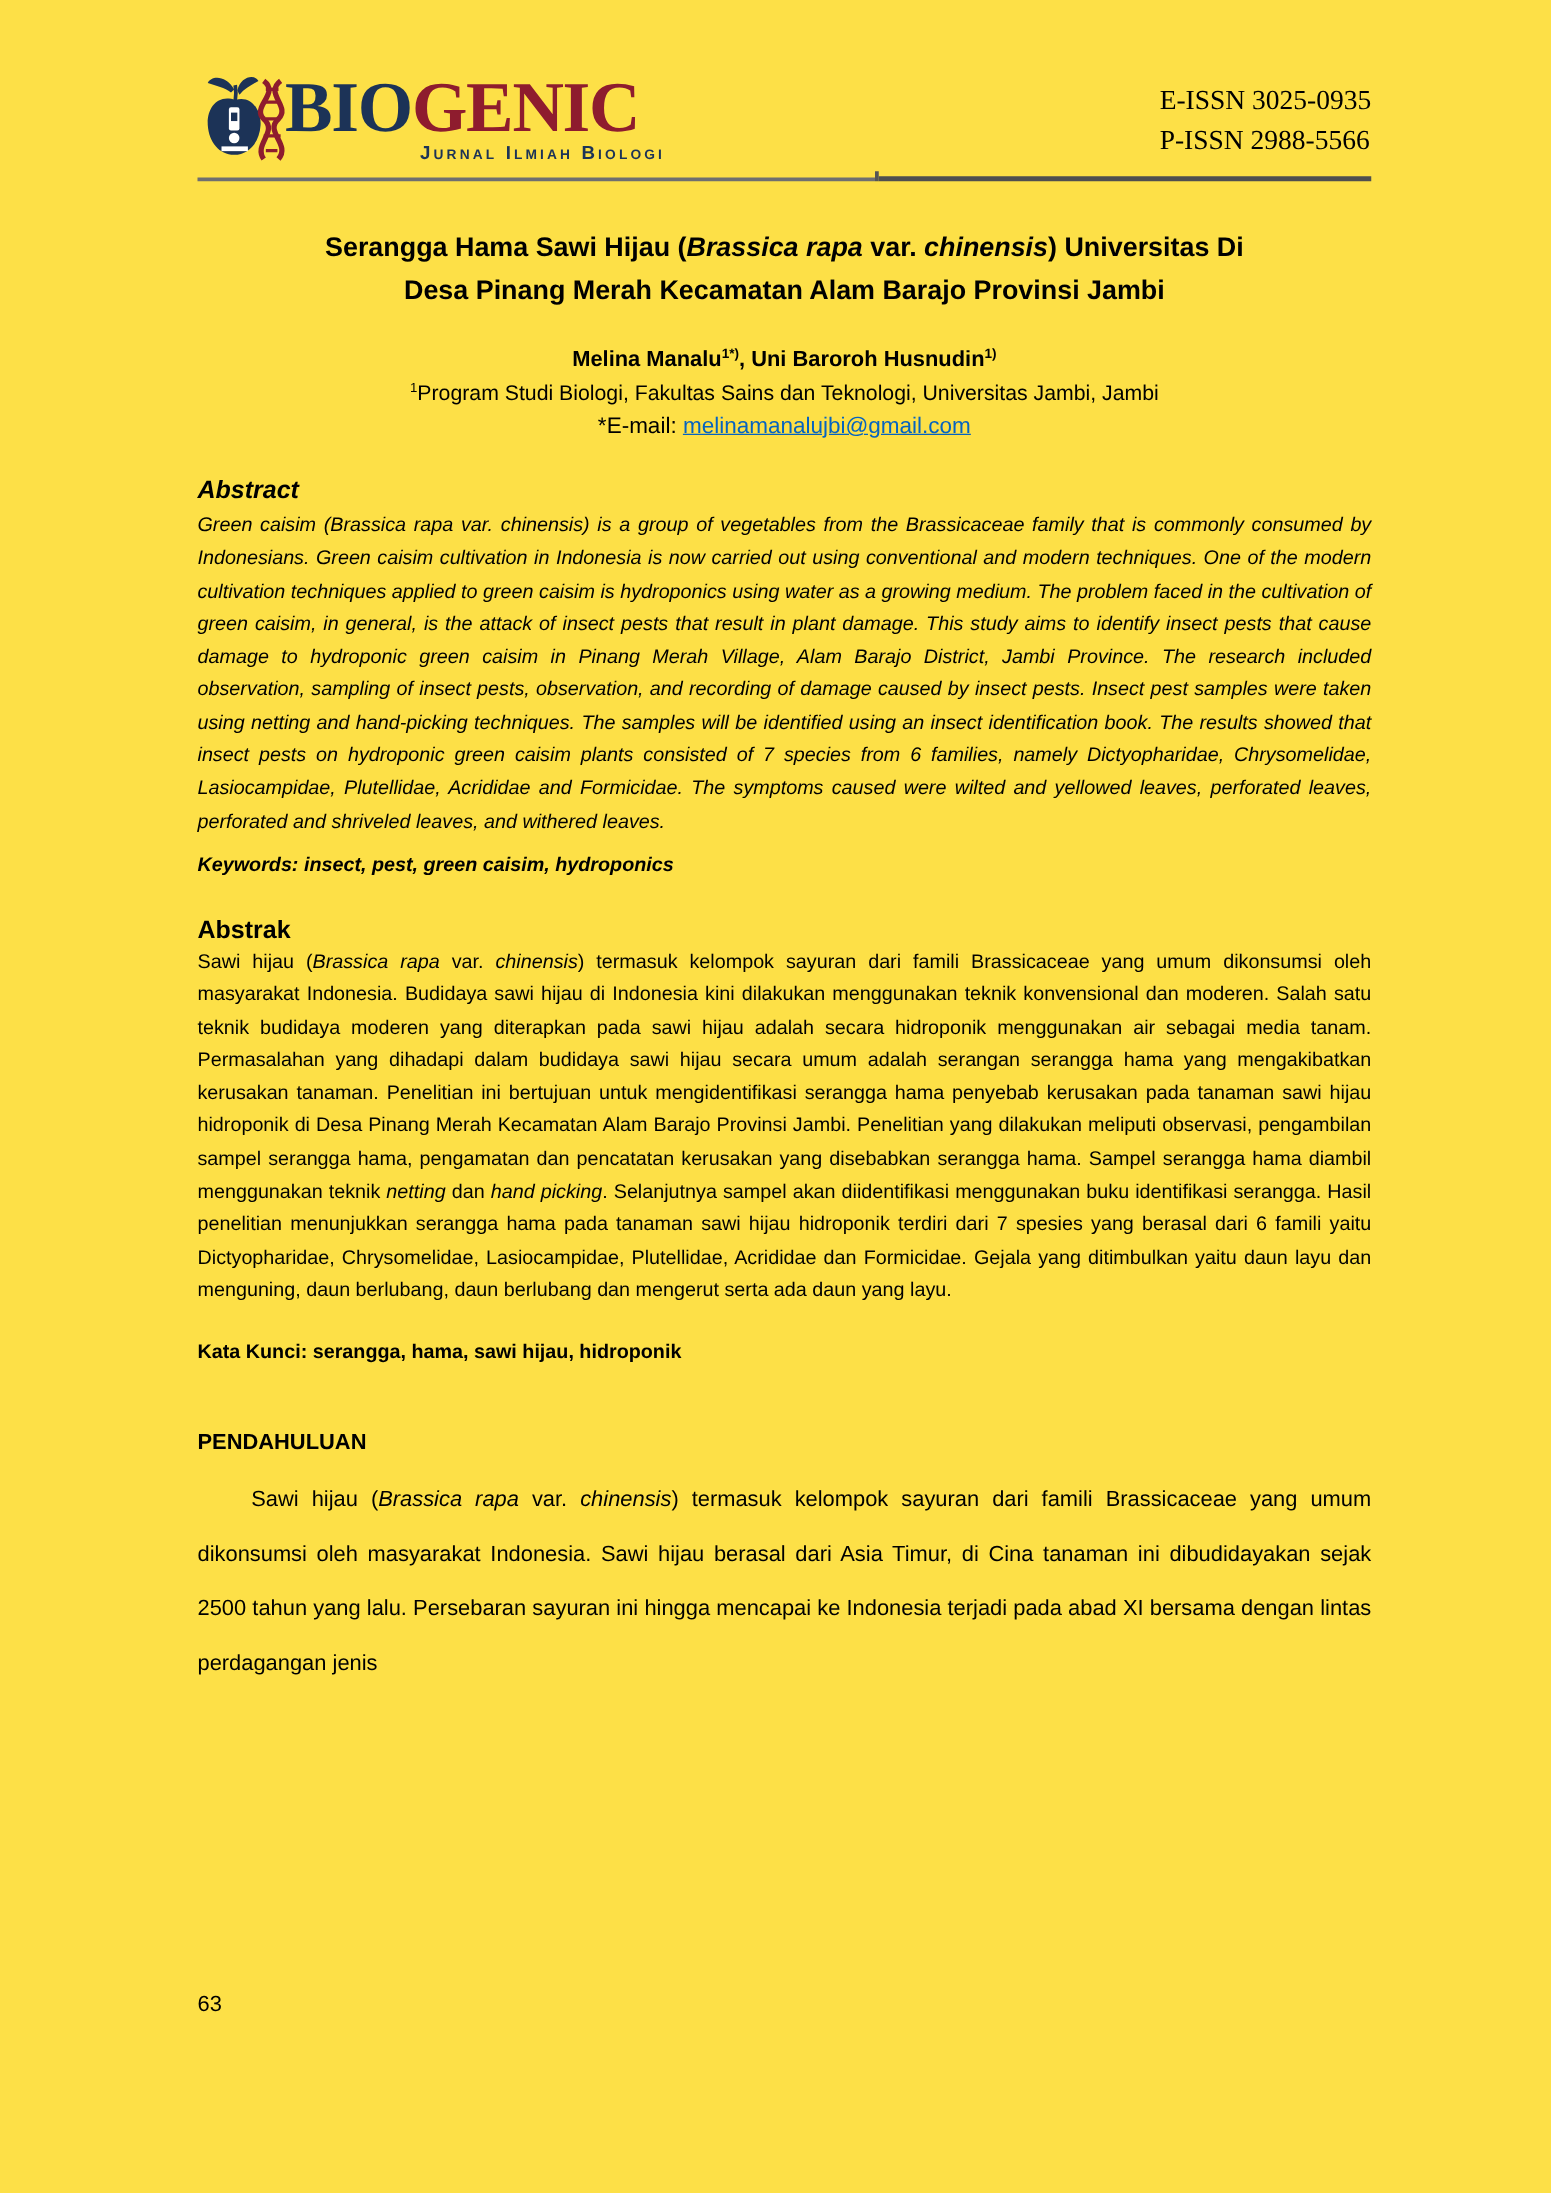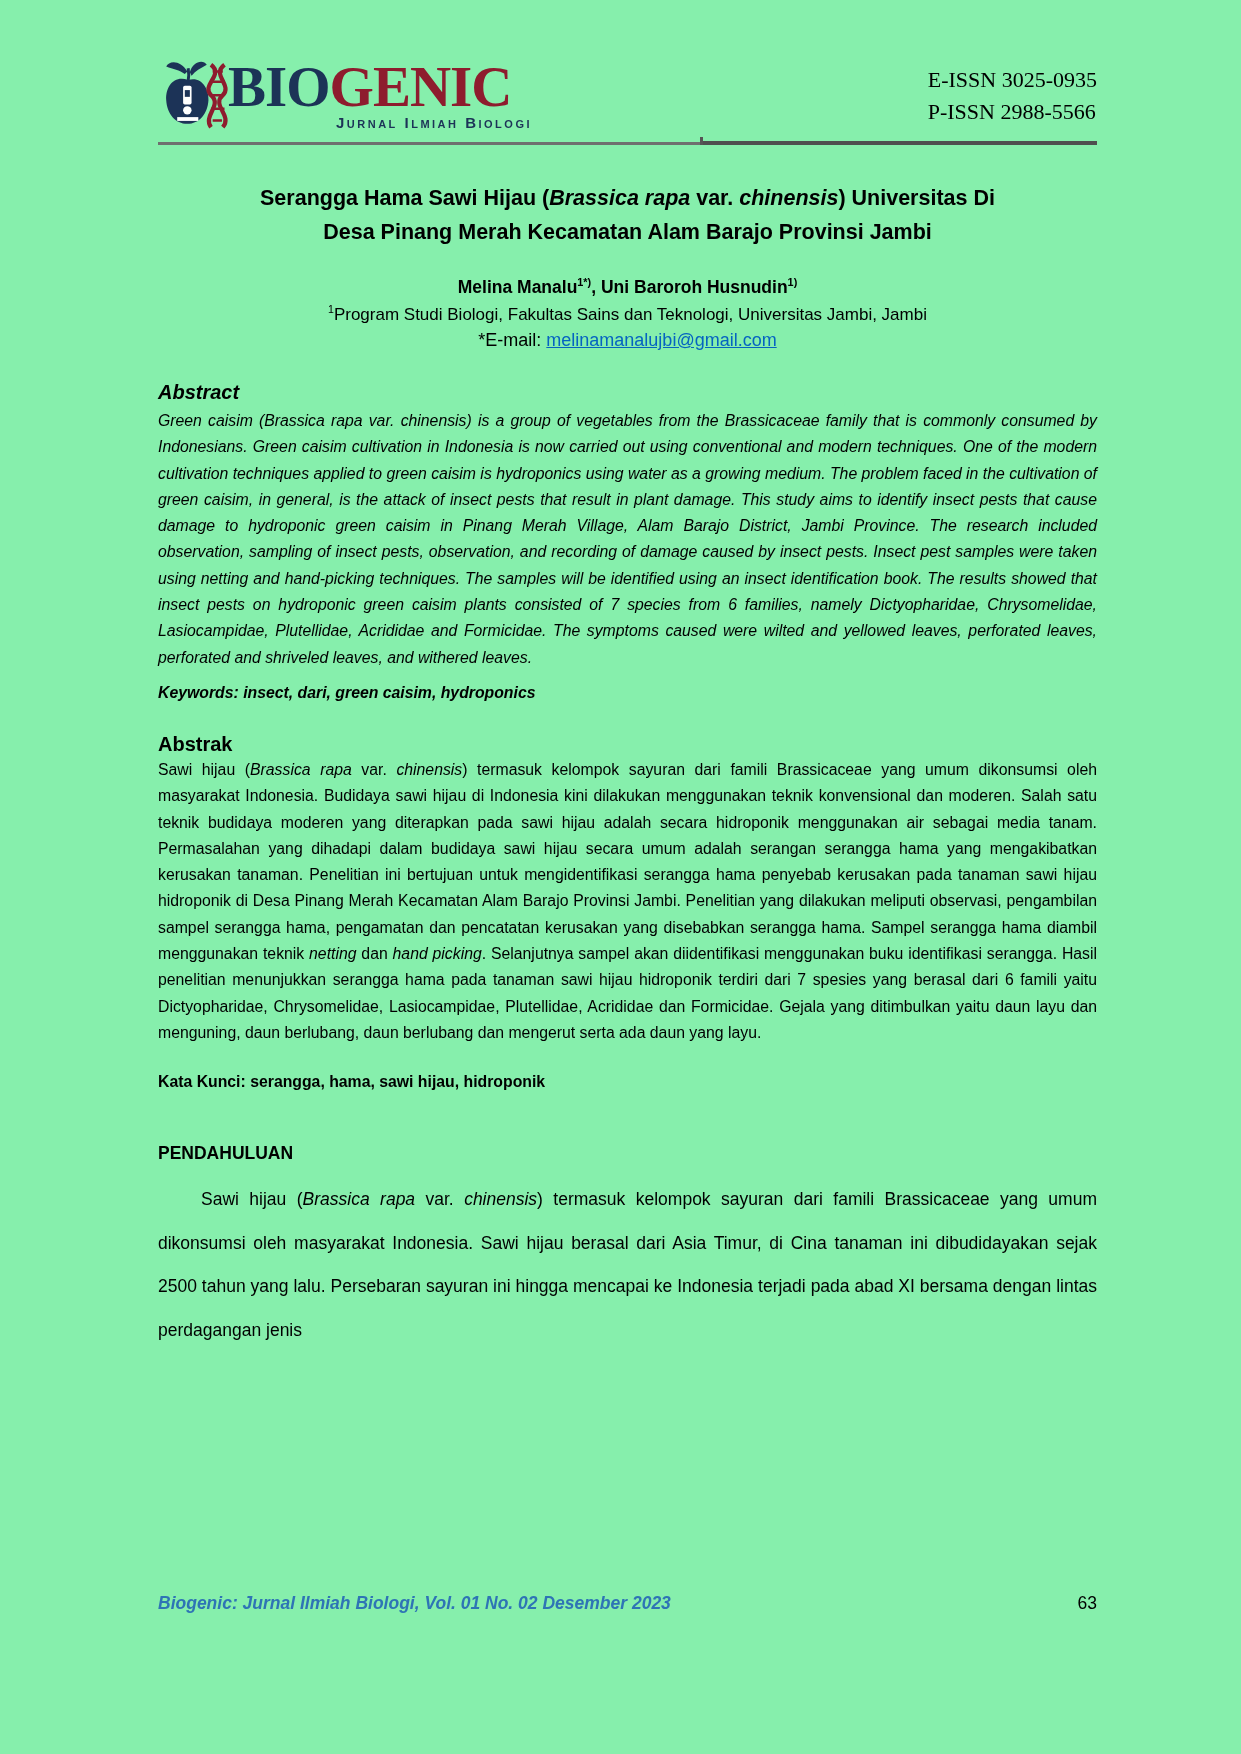--- a/index.html
+++ b/index.html
@@ -1,18 +1,18 @@
 <!DOCTYPE html>
 <html><head>
 <meta charset="utf-8">
 <style>
   * { margin:0; padding:0; box-sizing:border-box; }
   html,body { background:#ffffff; }
   .page {
-    position:relative; width:1241px; height:1754px; background:#86efac;
+    position:relative; width:1241px; height:1754px; background:#fde047;
     font-family:"Liberation Sans", sans-serif; color:#000; overflow:hidden;
   }
   .content { position:absolute; left:158px; top:57px; width:939px; }
 
   
   .header { display:flex; justify-content:space-between; align-items:center; height:78px; }
   .logo { display:flex; align-items:flex-start; }
   .logo-icon { width:84px; height:76px; margin-right:-14px; }
   .logo-textcol { display:flex; flex-direction:column; }
   .wordmark { font-family:"Liberation Serif", serif; font-weight:bold; font-size:57px; line-height:58px; letter-spacing:-1px; white-space:nowrap; }
@@ -97,28 +97,27 @@
       <div><span>Serangga Hama Sawi Hijau (</span><span class="it">Brassica rapa</span><span> var. </span><span class="it">chinensis</span><span>) Universitas Di</span></div>
       <div>Desa Pinang Merah Kecamatan Alam Barajo Provinsi Jambi</div>
     </div>
 
     <div class="authors"><span>Melina Manalu</span><sup>1*)</sup><span>, </span><span>Uni Baroroh Husnudin</span><sup>1)</sup></div>
     <div class="affil"><sup>1</sup><span>Program Studi Biologi, Fakultas Sains dan Teknologi, Universitas Jambi, Jambi</span></div>
     <div class="email-line"><span>*E-mail: </span><span class="email-link">melinamanalujbi@gmail.com</span></div>
 
     <div class="sec-head it">Abstract</div>
     <p class="body-text abstract-en">Green caisim (Brassica rapa var. chinensis) is a group of vegetables from the Brassicaceae family that is commonly consumed by Indonesians. Green caisim cultivation in Indonesia is now carried out using conventional and modern techniques. One of the modern cultivation techniques applied to green caisim is hydroponics using water as a growing medium. The problem faced in the cultivation of green caisim, in general, is the attack of insect pests that result in plant damage. This study aims to identify insect pests that cause damage to hydroponic green caisim in Pinang Merah Village, Alam Barajo District, Jambi Province. The research included observation, sampling of insect pests, observation, and recording of damage caused by insect pests. Insect pest samples were taken using netting and hand-picking techniques. The samples will be identified using an insect identification book. The results showed that insect pests on hydroponic green caisim plants consisted of 7 species from 6 families, namely Dictyopharidae, Chrysomelidae, Lasiocampidae, Plutellidae, Acrididae and Formicidae. The symptoms caused were wilted and yellowed leaves, perforated leaves, perforated and shriveled leaves, and withered leaves.</p>
-    <div class="kw kw-en">Keywords: insect, dari, green caisim, hydroponics</div>
+    <div class="kw kw-en">Keywords: insect, pest, green caisim, hydroponics</div>
 
     <div class="sec-head abstrak-head">Abstrak</div>
     <p class="body-text"><span>Sawi hijau (</span><span class="it">Brassica rapa</span><span> var. </span><span class="it">chinensis</span><span>) termasuk kelompok sayuran dari famili Brassicaceae yang umum dikonsumsi oleh masyarakat Indonesia. Budidaya sawi hijau di Indonesia kini dilakukan menggunakan teknik konvensional dan moderen. Salah satu teknik budidaya moderen yang diterapkan pada sawi hijau adalah secara hidroponik menggunakan air sebagai media tanam. Permasalahan yang dihadapi dalam budidaya sawi hijau secara umum adalah serangan serangga hama yang mengakibatkan kerusakan tanaman. Penelitian ini bertujuan untuk mengidentifikasi serangga hama penyebab kerusakan pada tanaman sawi hijau hidroponik di Desa Pinang Merah Kecamatan Alam Barajo Provinsi Jambi. Penelitian yang dilakukan meliputi observasi, pengambilan sampel serangga hama, pengamatan dan pencatatan kerusakan yang disebabkan serangga hama. Sampel serangga hama diambil menggunakan teknik </span><span class="it">netting</span><span> dan </span><span class="it">hand picking</span><span>. Selanjutnya sampel akan diidentifikasi menggunakan buku identifikasi serangga. Hasil penelitian menunjukkan serangga hama pada tanaman sawi hijau hidroponik terdiri dari 7 spesies yang berasal dari 6 famili yaitu Dictyopharidae, Chrysomelidae, Lasiocampidae, Plutellidae, Acrididae dan Formicidae. Gejala yang ditimbulkan yaitu daun layu dan menguning, daun berlubang, daun berlubang dan mengerut serta ada daun yang layu.</span></p>
     <div class="kw kata-kunci">Kata Kunci: serangga, hama, sawi hijau, hidroponik</div>
 
     <div class="intro-head">PENDAHULUAN</div>
     <p class="intro-para"><span>Sawi hijau (</span><span class="it">Brassica rapa</span><span> var. </span><span class="it">chinensis</span><span>) termasuk kelompok sayuran dari famili Brassicaceae yang umum dikonsumsi oleh masyarakat Indonesia. Sawi hijau berasal dari Asia Timur, di Cina tanaman ini dibudidayakan sejak 2500 tahun yang lalu. Persebaran sayuran ini hingga mencapai ke Indonesia terjadi pada abad XI bersama dengan lintas perdagangan jenis</span></p>
 
   </div>
 
   <div class="footer">
-    <div class="footer-journal">Biogenic: Jurnal Ilmiah Biologi, Vol. 01 No. 02 Desember 2023</div>
     <div class="footer-page">63</div>
   </div>
 </div>
 
 </body></html>

